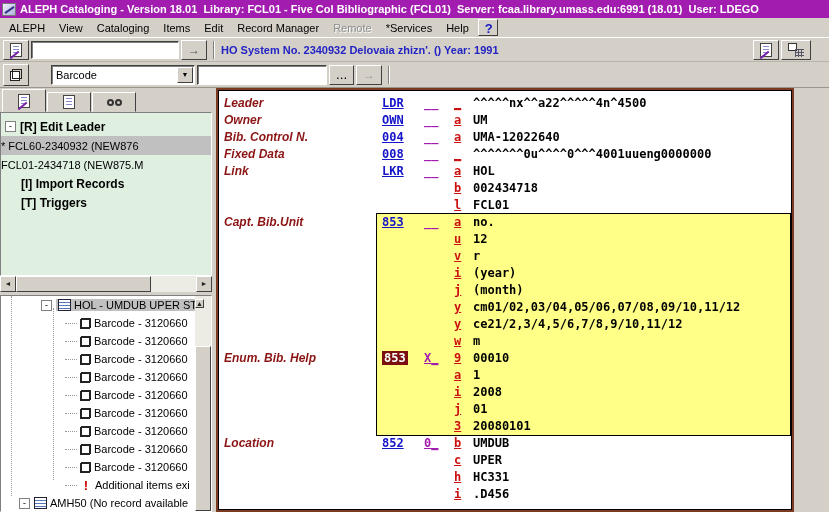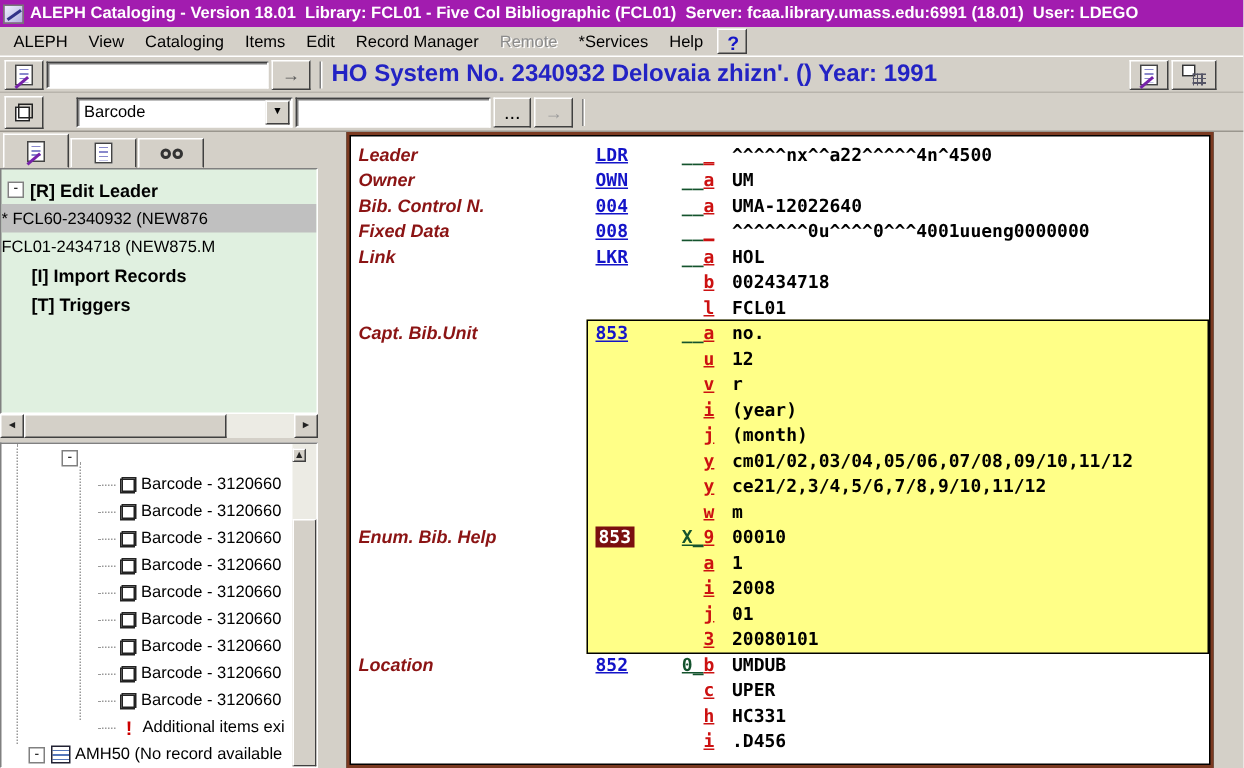--- a/index.html
+++ b/index.html
@@ -28,21 +28,21 @@
         display:flex;align-items:center;justify-content:center;flex:none;}
   .tbtn.gray{color:#9a9a9a;}
   .sunken{background:#fff;border:1px solid;border-color:#404040 #fff #fff #404040;box-shadow:inset 1px 1px 0 #808080;}
   .tb-input{height:18px;width:148px;padding:1px 3px;font-size:11px;}
   .tb2-input{height:20px;width:130px;}
   .combo{height:20px;width:144px;display:flex;align-items:center;margin-left:20px;}
   .combo .cval{flex:1;padding-left:4px;}
   .combo .carrow{width:16px;height:16px;margin-right:1px;background:#d4d0c8;border:1px solid;border-color:#fff #404040 #404040 #fff;
                  font-size:7px;text-align:center;line-height:14px;flex:none;}
   .vsep{width:2px;height:18px;border-left:1px solid #808080;border-right:1px solid #fff;margin:0 4px;flex:none;}
-  .rec-title{color:#2323c4;font-weight:bold;font-size:16px;white-space:pre;overflow:hidden;}
+  .rec-title{color:#2323c4;font-weight:bold;font-size:11px;white-space:pre;overflow:hidden;}
   .spacer{flex:1;}
   .arrow-glyph{font-size:12px;font-weight:bold;}
 
   
   .page{width:12px;height:14px;background:#fff;border:1px solid #444;position:relative;flex:none;}
   .page::before{content:"";position:absolute;left:2px;top:2px;right:2px;height:9px;
         background:repeating-linear-gradient(to bottom,#8888cc 0 1px,transparent 1px 3px);}
   .page.pencil::after{content:"";position:absolute;left:-2px;bottom:0;width:11px;height:2px;background:#7722aa;transform:rotate(-40deg);}
   .cube{position:relative;width:12px;height:12px;flex:none;}
   .cube::before{content:"";position:absolute;left:0;bottom:0;width:8px;height:8px;border:1px solid #222;background:#fff;}
@@ -86,31 +86,31 @@
   .lrow{height:18px;display:flex;align-items:center;white-space:nowrap;overflow:hidden;position:relative;z-index:1;}
   .lrow .lbl{padding-left:3px;}
   .lrow .sel{background:#c0c0c0;display:flex;align-items:center;gap:3px;padding:0 2px;}
   .stub{width:12px;height:0;border-top:1px dotted #999;margin-right:3px;flex:none;}
   .excl{color:#cc0000;font-weight:bold;font-size:13px;width:12px;text-align:center;flex:none;}
   .vguide{position:absolute;border-left:1px dotted #999;z-index:0;}
   .vscroll{position:absolute;right:0;top:0;bottom:0;width:16px;background:#ecebe4;z-index:2;}
   .vthumb{position:absolute;left:0;right:0;top:50px;bottom:0;background:#d4d0c8;border:1px solid;border-color:#fff #404040 #404040 #fff;}
 
   
-  .mainpanel{position:absolute;left:231px;top:0;width:578px;height:424px;border:2px solid #7b3a21;background:#000;padding:1px;}
+  .mainpanel{position:absolute;left:216px;top:0;width:578px;height:424px;border:2px solid #7b3a21;background:#000;padding:1px;}
   .edcontent{position:relative;width:100%;height:100%;background:#fff;overflow:hidden;padding-top:3px;}
   .yellow-block{position:absolute;left:157px;top:122px;right:0;height:223px;background:#ffff87;border:1px solid #000;}
   .ed-rows{position:relative;z-index:1;}
   .ed-row{height:17px;display:flex;align-items:center;white-space:pre;
           font:bold 12px "DejaVu Sans Mono",monospace;}
   .ed-label{width:163px;padding-left:5px;flex:none;font:italic bold 12px "Liberation Sans",sans-serif;color:#8b1414;}
   .ed-tag{width:42px;flex:none;color:#1414c8;}
   .ed-tag u{text-decoration:underline;}
   .ed-tag .sel{background:#7b0f0f;color:#fff;text-decoration:none;padding:0 2px;}
-  .ed-ind{width:30px;flex:none;color:#14532d;text-align:right;}
+  .ed-ind{width:30px;flex:none;color:#a21caf;}
   .ed-ind.ul{text-decoration:underline;}
   .ed-sub{width:19px;flex:none;color:#cc1111;text-decoration:underline;}
   .ed-val{color:#000;}
 </style>
 </head>
 <body>
 
 <div class="titlebar">
   <div class="ticon"></div>
   <span class="ttext">ALEPH Cataloging - Version 18.01  Library: FCL01 - Five Col Bibliographic (FCL01)  Server: fcaa.library.umass.edu:6991 (18.01)  User: LDEGO</span>
@@ -197,20 +197,24 @@
       <span class="htrack"></span>
       <span class="sbtn">►</span>
     </div>
   </div>
 
   <div class="panel-low">
     <div class="vguide" style="left:10px;top:0;height:200px;"></div>
     <div class="vguide" style="left:52px;top:12px;height:172px;"></div>
     <div class="lrow" style="padding-left:40px;">
       <span class="ebox" style="margin-left:0;">-</span>
+      <span class="sel">
+        <span class="licon"></span>
+        <span>HOL - UMDUB UPER ST</span>
+      </span>
     </div>
     <div id="barcode-rows">
         <div class="lrow" style="padding-left:64px;">
     <span class="stub"></span>
     <span class="cube" style="width:11px;height:11px;"></span>
     <span class="lbl">Barcode - 3120660</span>
   </div>
         <div class="lrow" style="padding-left:64px;">
     <span class="stub"></span>
     <span class="cube" style="width:11px;height:11px;"></span>

